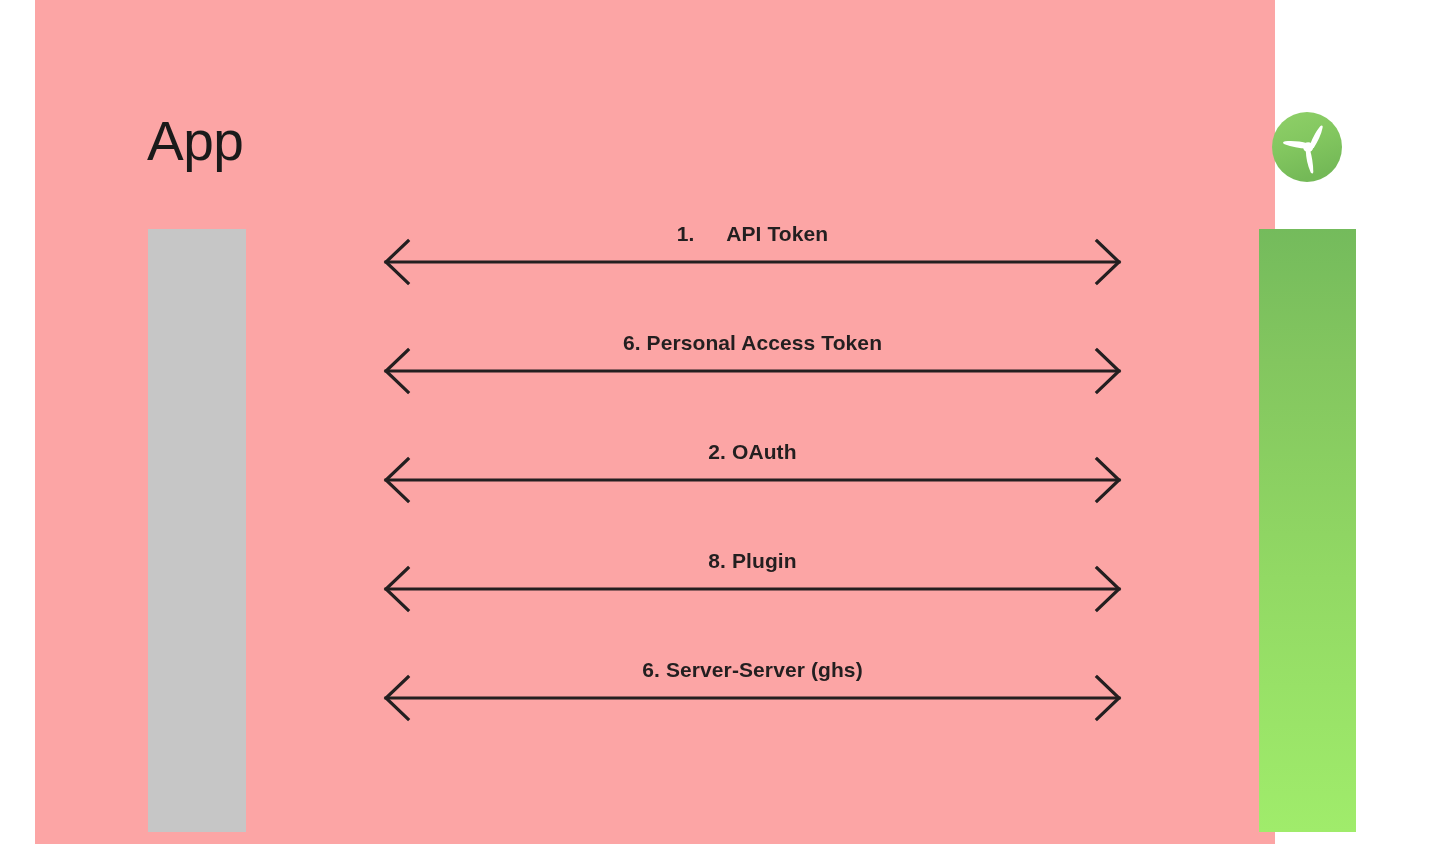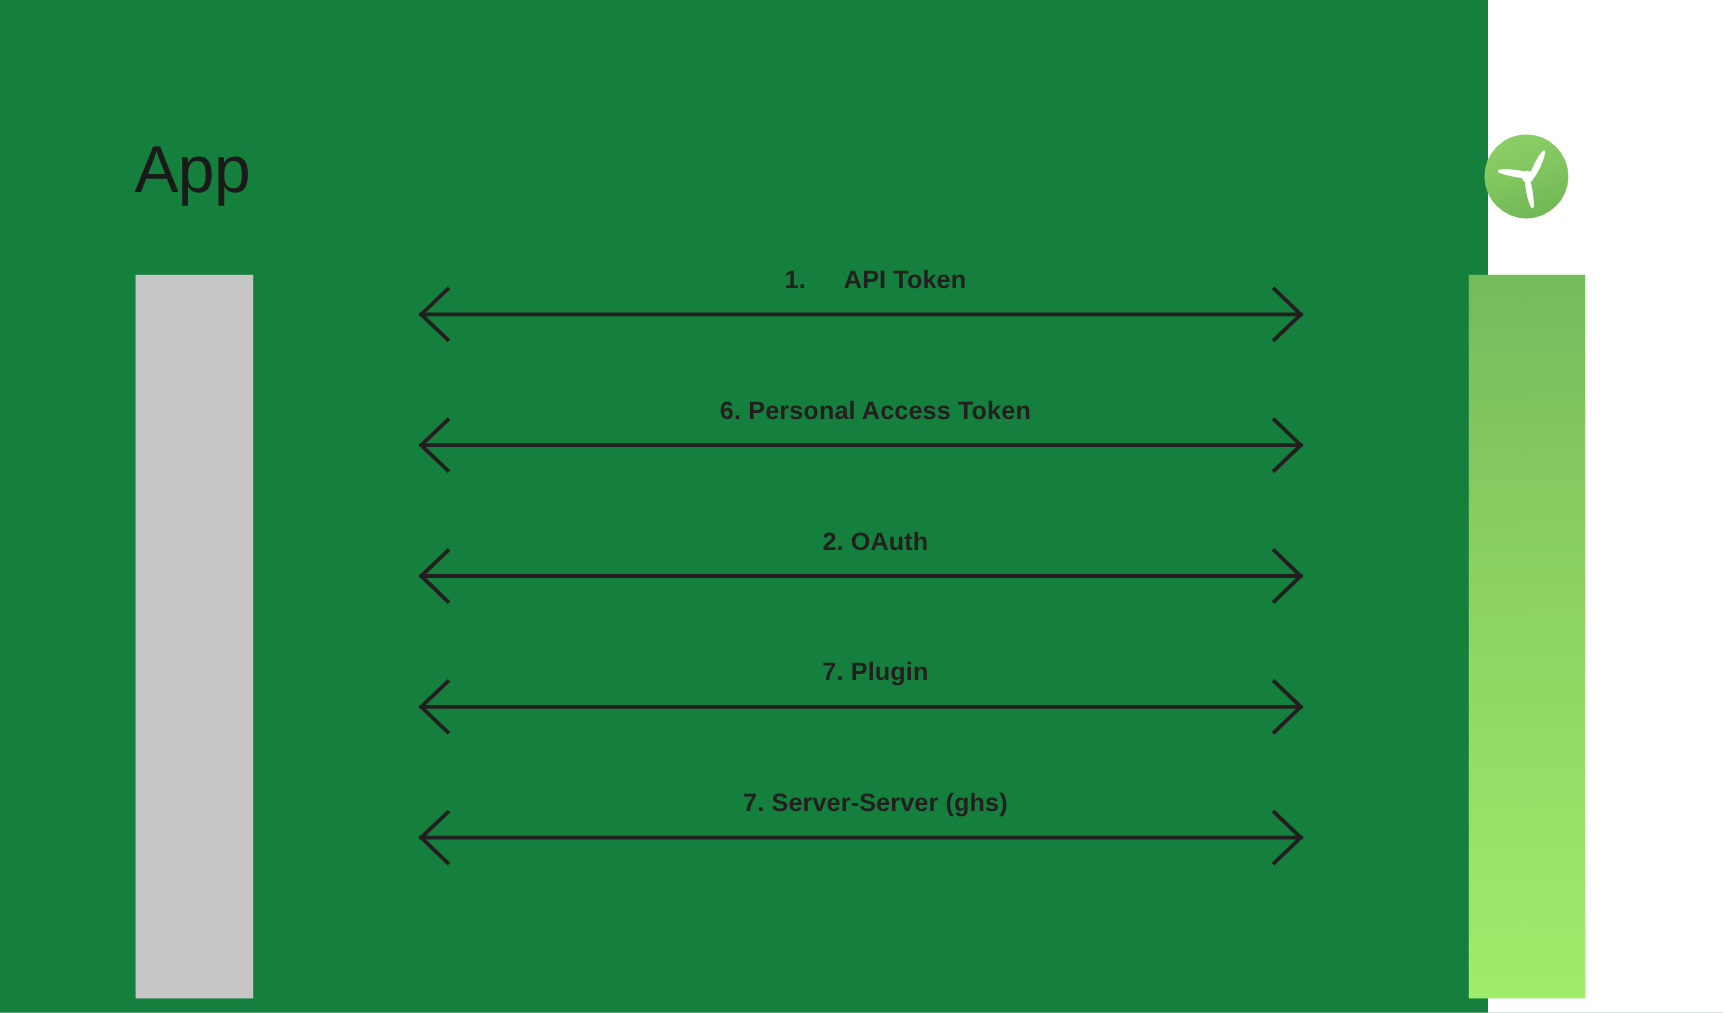--- a/index.html
+++ b/index.html
@@ -10,21 +10,22 @@
     width: 1436px;
     height: 844px;
     background: #ffffff;
     font-family: "Liberation Sans", sans-serif;
     overflow: hidden;
   }
   .slide {
     position: relative;
     width: 1240px;
     height: 844px;
-    background: #15803d;
+    background: #fca5a5;
+    margin-left: 35px;
   }
 
   
   .actor-title {
     position: absolute;
     left: 112px;
     top: 113px;
     font-size: 55px;
     font-weight: 300;
     line-height: 1.05;
@@ -65,21 +66,21 @@
 
   
   .arrow-row {
     position: absolute;
     left: 345px;
     width: 745px;
     height: 0;
   }
   .arrow-label {
     position: absolute;
-    left: 12px;
+    left: 0;
     width: 745px;
     bottom: 16px;
     text-align: center;
     font-size: 21px;
     font-weight: bold;
     color: #231f20;
     letter-spacing: 0.1px;
     white-space: pre;
   }
   .arrow-svg {
@@ -149,32 +150,32 @@
     <svg class="arrow-svg" viewBox="0 0 745 48" xmlns="http://www.w3.org/2000/svg">
       <g fill="none" stroke="#231f20" stroke-width="3.2" stroke-linecap="square">
         <line x1="6" y1="24" x2="739" y2="24"></line>
         <polyline points="28,3 6,24 28,45"></polyline>
         <polyline points="717,3 739,24 717,45"></polyline>
       </g>
     </svg>
   </div>
 
   <div class="arrow-row" style="top:589px;">
-    <div class="arrow-label">7. Plugin</div>
+    <div class="arrow-label">8. Plugin</div>
     <svg class="arrow-svg" viewBox="0 0 745 48" xmlns="http://www.w3.org/2000/svg">
       <g fill="none" stroke="#231f20" stroke-width="3.2" stroke-linecap="square">
         <line x1="6" y1="24" x2="739" y2="24"></line>
         <polyline points="28,3 6,24 28,45"></polyline>
         <polyline points="717,3 739,24 717,45"></polyline>
       </g>
     </svg>
   </div>
 
   <div class="arrow-row" style="top:698px;">
-    <div class="arrow-label">7. Server-Server (ghs)</div>
+    <div class="arrow-label">6. Server-Server (ghs)</div>
     <svg class="arrow-svg" viewBox="0 0 745 48" xmlns="http://www.w3.org/2000/svg">
       <g fill="none" stroke="#231f20" stroke-width="3.2" stroke-linecap="square">
         <line x1="6" y1="24" x2="739" y2="24"></line>
         <polyline points="28,3 6,24 28,45"></polyline>
         <polyline points="717,3 739,24 717,45"></polyline>
       </g>
     </svg>
   </div>
 
 </div>

